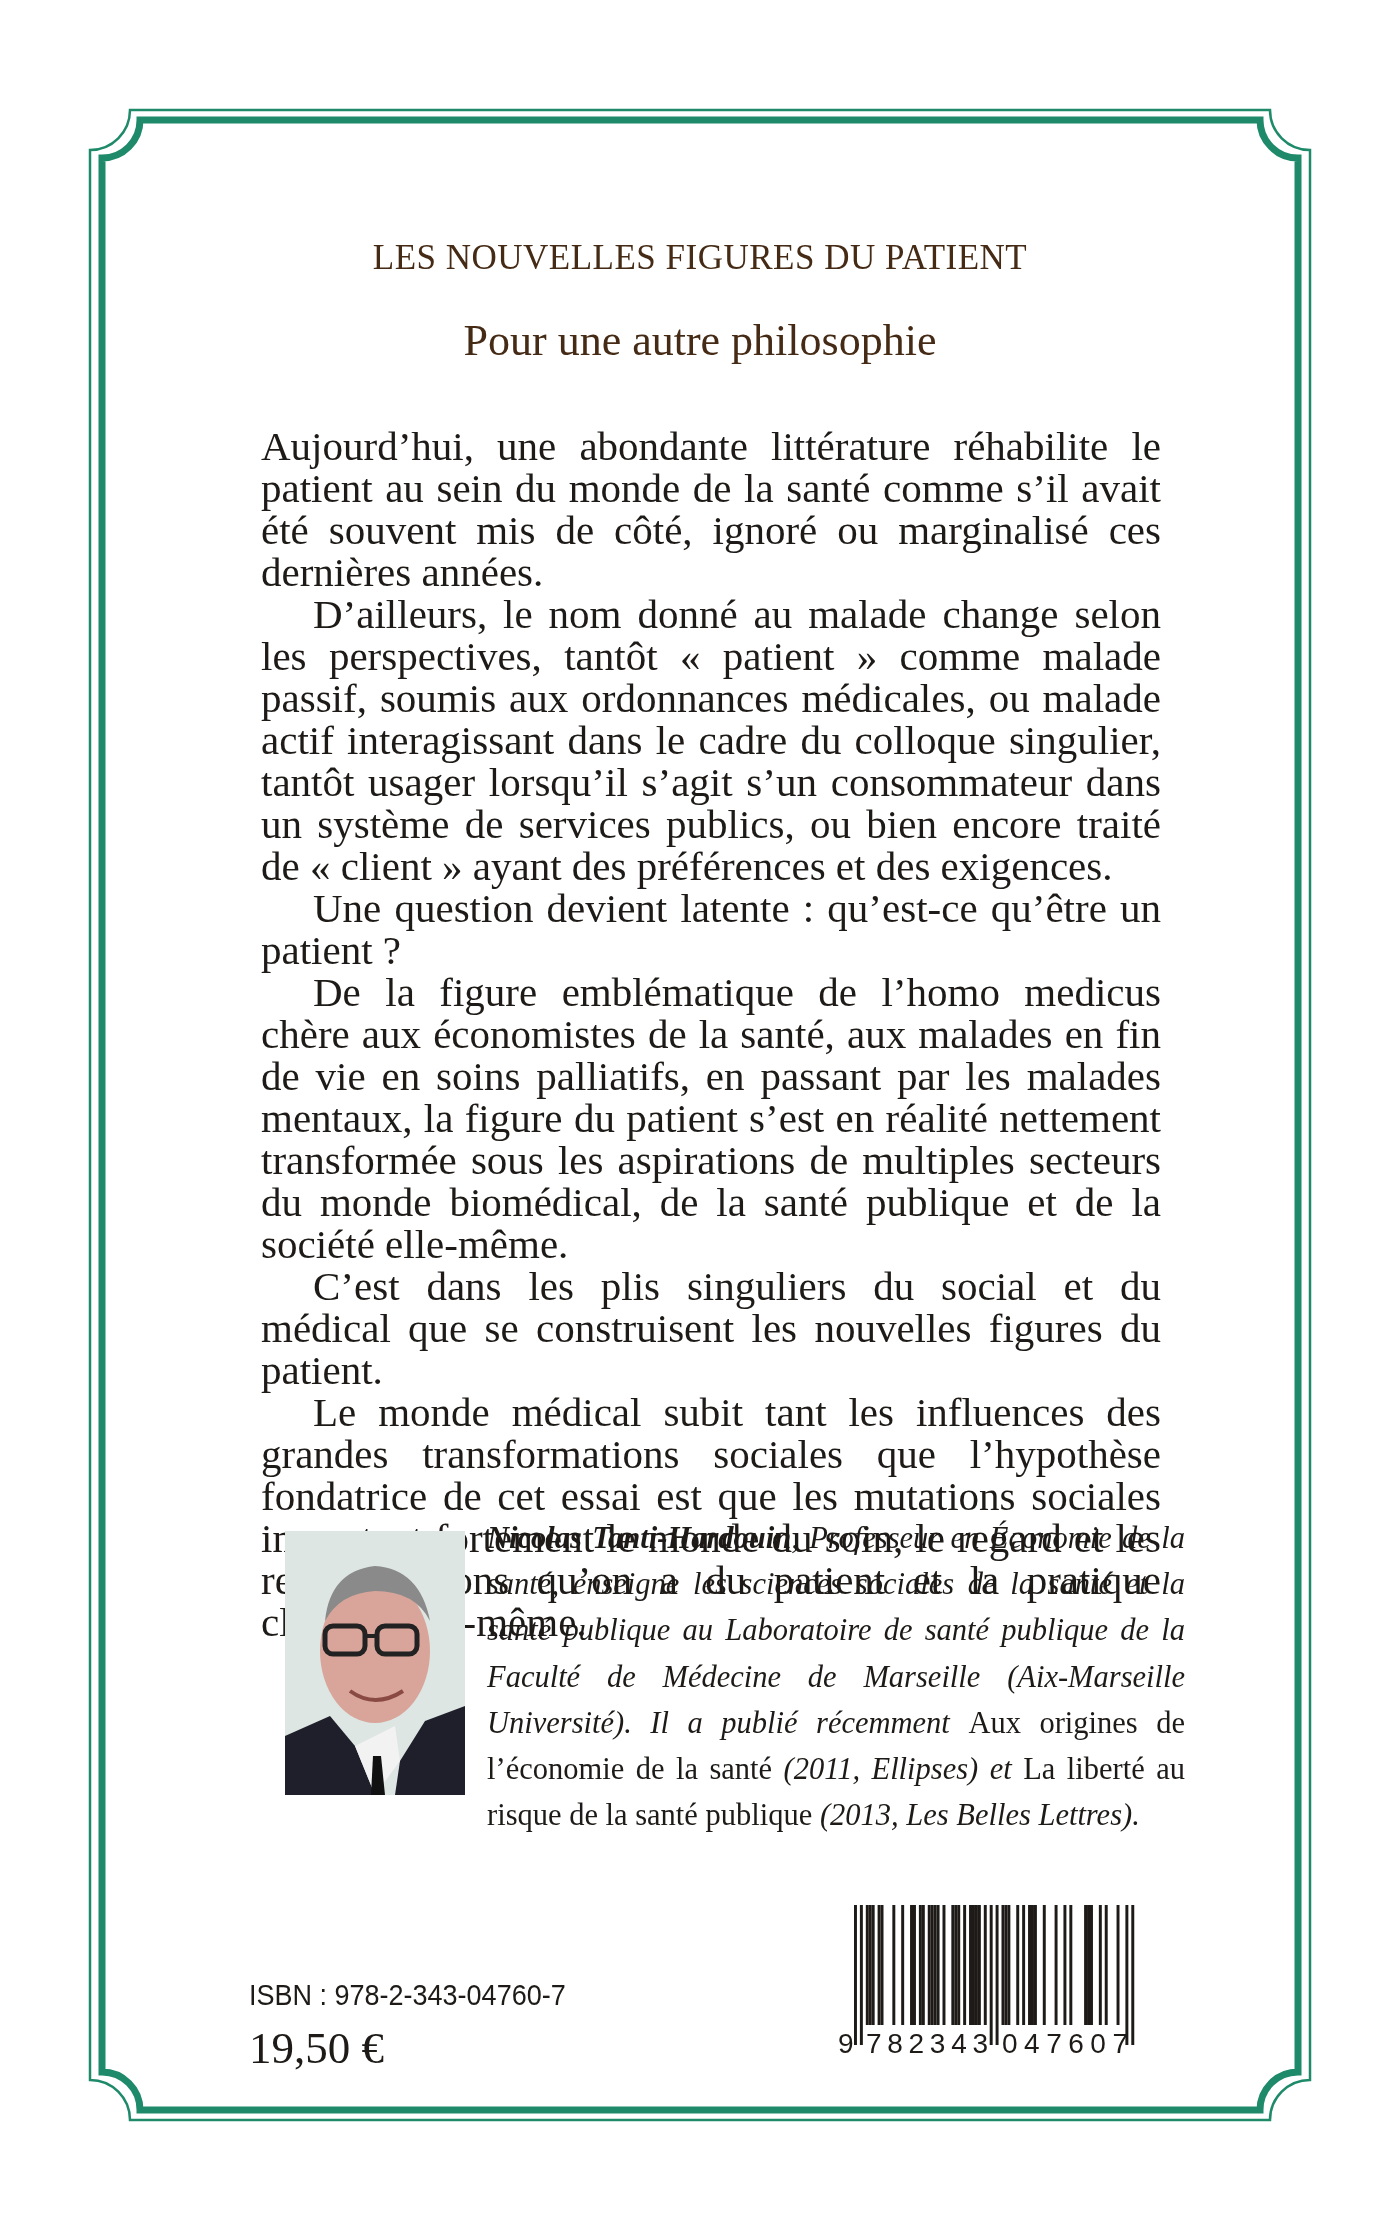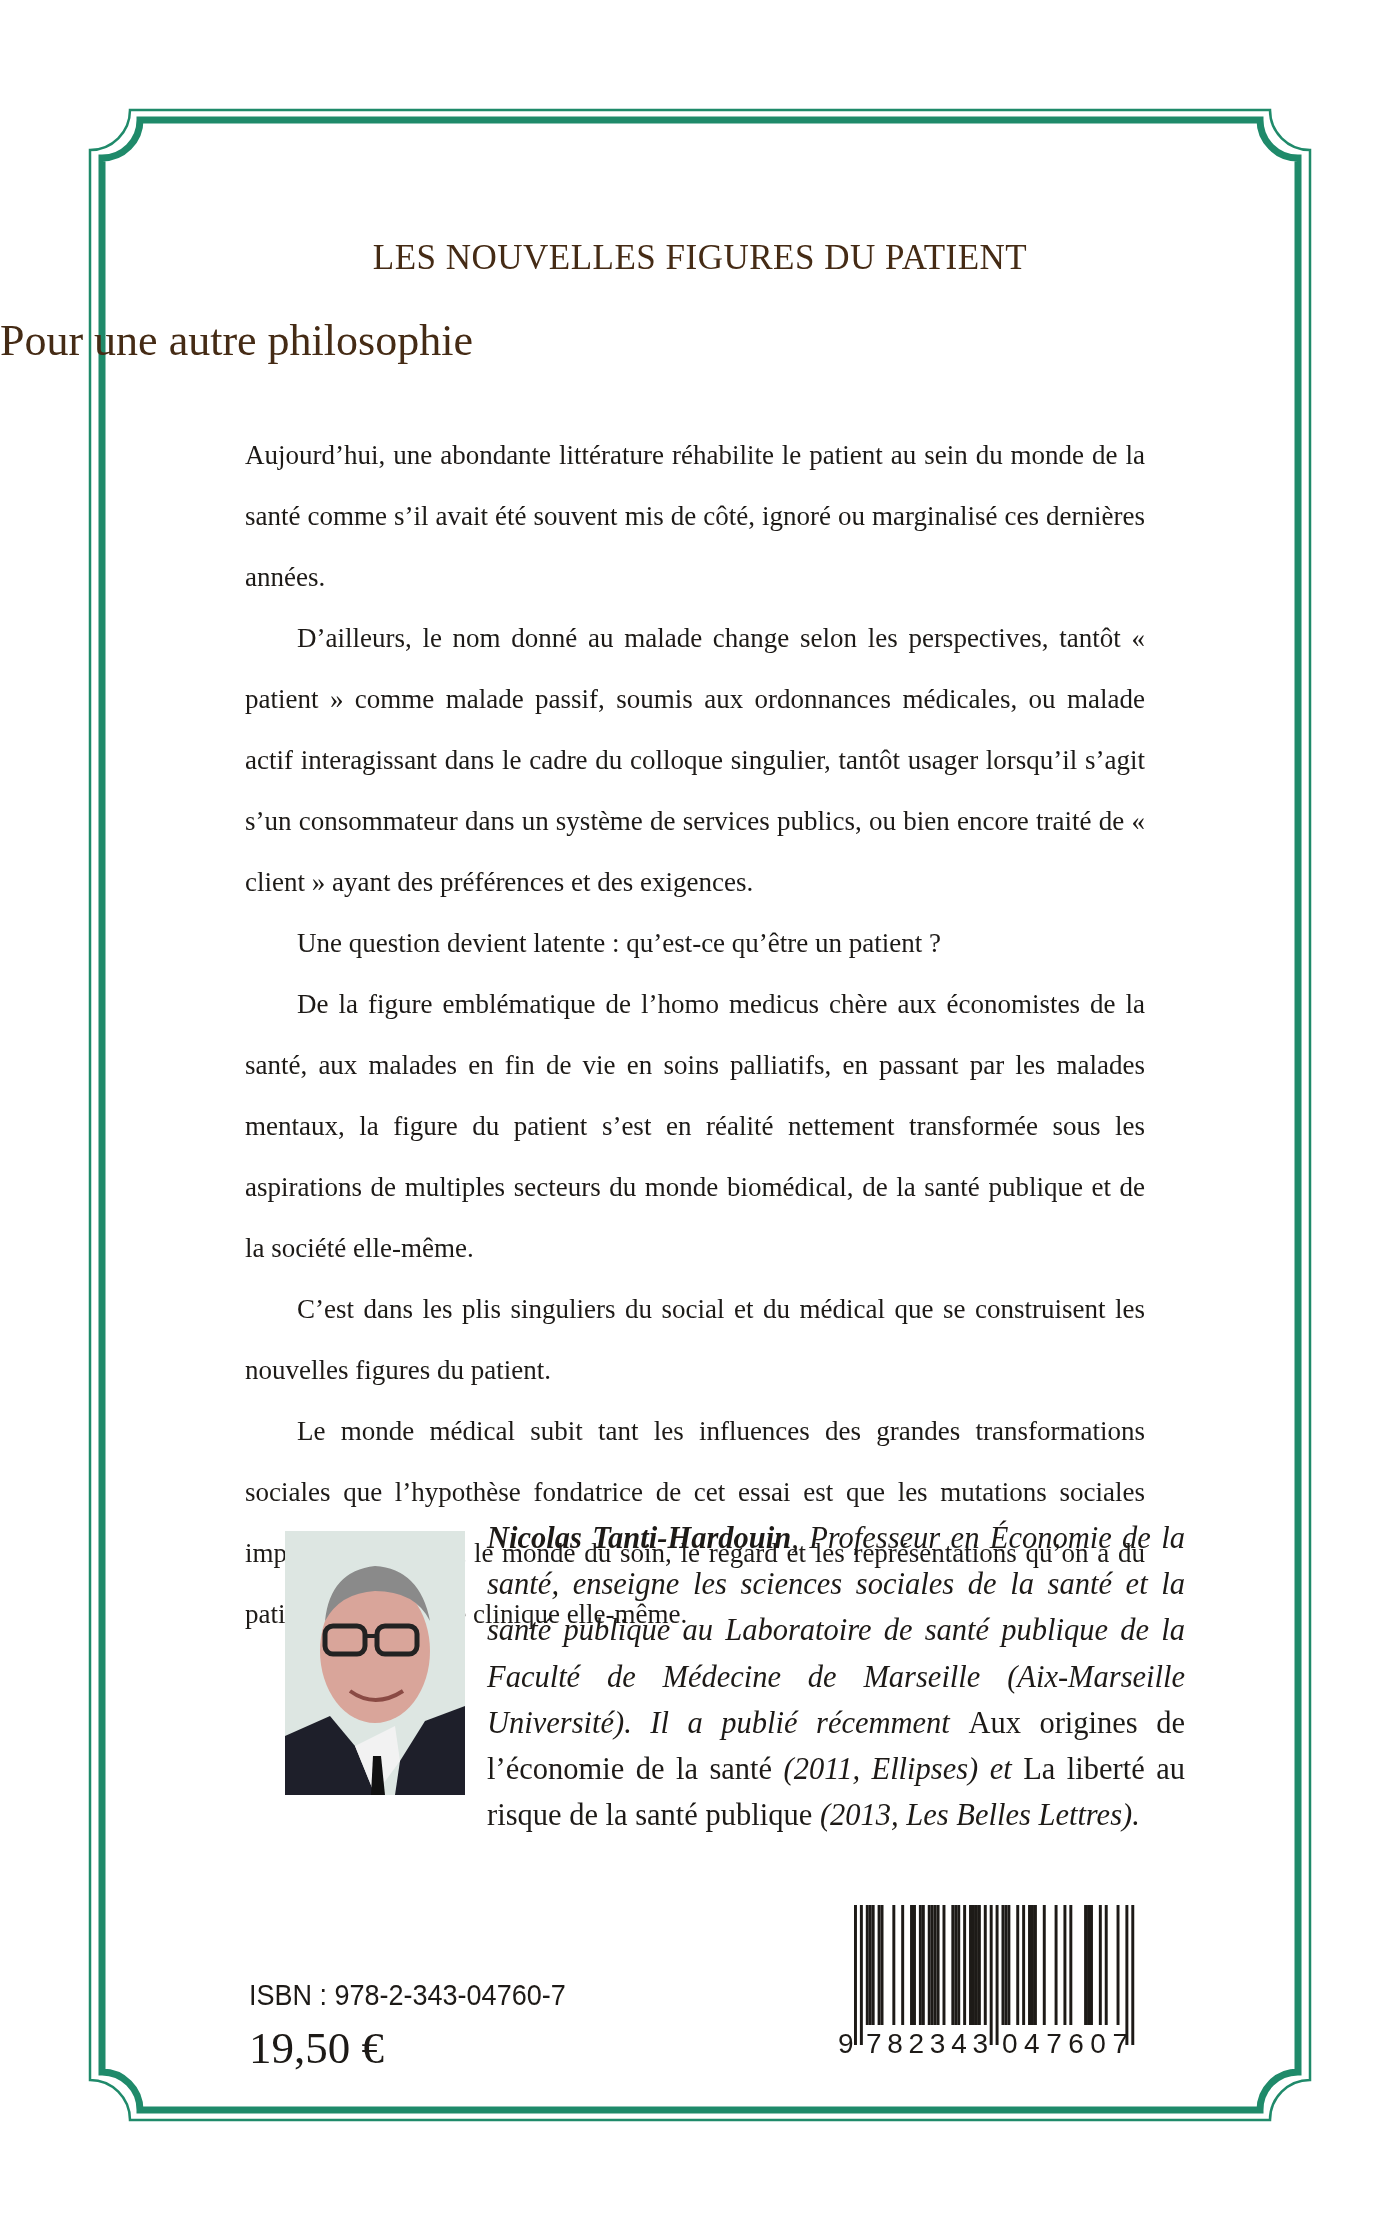--- a/index.html
+++ b/index.html
@@ -1,20 +1,20 @@
 <!DOCTYPE html>
 <html><head>
 <meta charset="utf-8">
 <style>
   html, body { margin:0; padding:0; background:#ffffff; }
   body { width:1400px; height:2229px; position:relative; overflow:hidden; font-family:"Liberation Serif", serif; color:#1d1a17; }
   .frame { position:absolute; left:0; top:0; width:1400px; height:2229px; }
   .title { position:absolute; left:0; width:1400px; top:238px; text-align:center; font-size:35px; color:#452b15; letter-spacing:0.5px; font-family:"Liberation Serif", serif; }
-  .subtitle { position:absolute; left:0; width:1400px; top:315px; text-align:left; font-size:44px; color:#452b15; font-family:"Liberation Serif", serif; }
-  .body { position:absolute; left:245px; width:900px; top:425px; font-size:27px; line-height:61px; text-align:justify; }
+  .subtitle { position:absolute; left:0; width:1400px; top:315px; text-align:center; font-size:44px; color:#452b15; font-family:"Liberation Serif", serif; }
+  .body { position:absolute; left:261px; width:900px; top:425px; font-size:41px; line-height:42px; text-align:justify; }
   .body p { margin:0; text-indent:52px; }
   .body p.first { text-indent:0; }
   .author { position:absolute; left:249px; width:900px; top:1515px; font-size:30.5px; line-height:46.2px; text-align:justify;padding-left:36px; }
   .photo { float:left; width:180px; height:264px; margin:16px 22px 4px 0; position:relative; overflow:hidden; background:#dfe7e4; }
   .author i, .author b { font-style:italic; }
   .isbn { position:absolute; left:249px; top:1978px; font-family:"Liberation Sans", sans-serif; font-size:30px; color:#1d1a17; transform:scaleX(0.9); transform-origin:left; }
   .price { position:absolute; left:249px; top:2022px; font-size:45px; color:#1d1a17; }
   .barcode { position:absolute; left:838px; top:1905px; width:312px; height:152px; }
 </style>
 </head>

